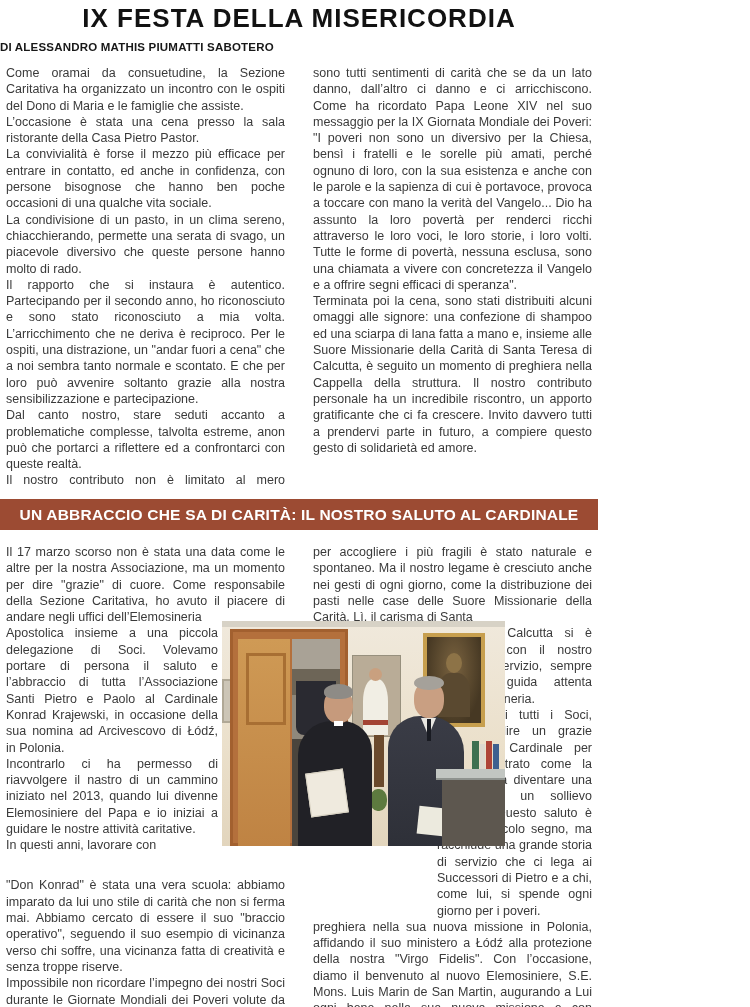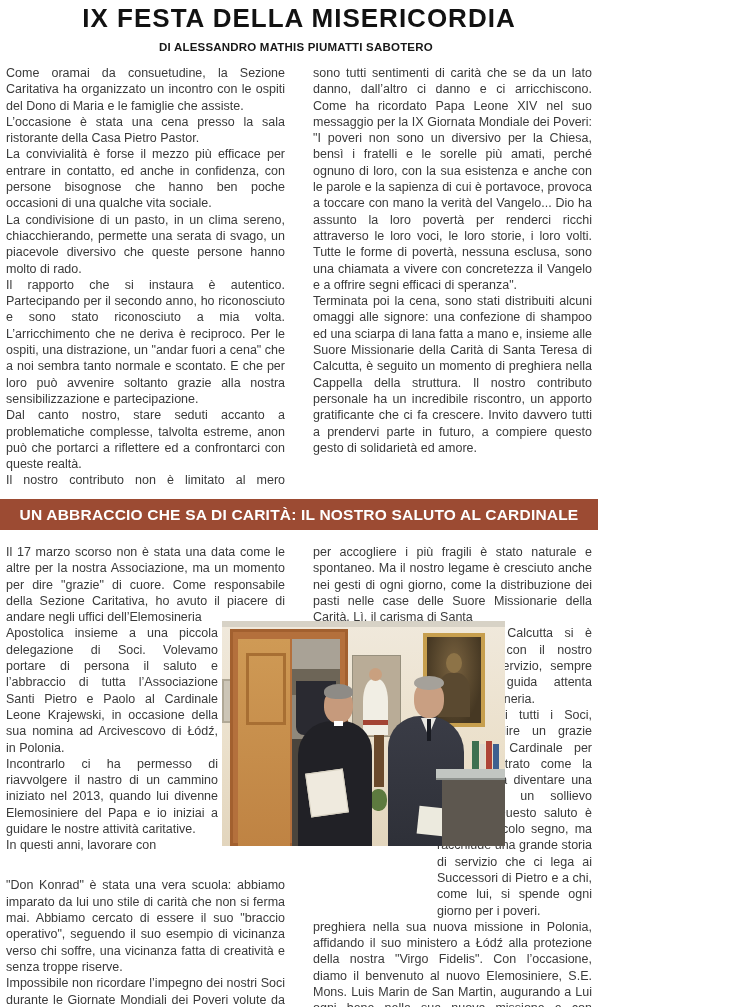--- a/index.html
+++ b/index.html
@@ -1,20 +1,20 @@
 <!DOCTYPE html>
 <html lang="it"><head>
 <meta charset="utf-8">
 <style>
   html,body{margin:0;padding:0;background:#fff;}
   .page{position:relative;width:598px;height:1007px;background:#ffffff;overflow:hidden;
         font-family:"Liberation Sans",sans-serif;color:#3a3a3a;}
   .title{margin:0;padding-top:3px;text-align:center;font-size:26px;font-weight:700;
          letter-spacing:1px;color:#121212;}
-  .byline{margin-top:7px;padding-right:6px;text-align:center;font-size:11.5px;font-weight:700;
+  .byline{margin-top:7px;padding-right:6px;text-align:left;font-size:11.5px;font-weight:700;
           color:#181818;letter-spacing:.2px;}
   .cols{display:flex;gap:28px;padding:0 6px;}
   .a1{margin-top:12px;height:426px;overflow:hidden;}
   .col{width:356px;font-size:12.5px;line-height:16.3px;text-align:justify;
        hyphens:auto;-webkit-hyphens:auto;}
   .col p{margin:0;}
   .banner{margin-top:8px;height:31px;line-height:31px;background:#9c4b33;color:#ffffff;
           text-align:center;font-size:15.5px;font-weight:700;letter-spacing:.2px;}
   .a2{position:relative;margin-top:14px;}
   .narrow-l{width:212px;min-height:252px;}
@@ -89,21 +89,21 @@
       <p>Terminata poi la cena, sono stati distribuiti alcuni omaggi alle signore: una confezione di shampoo ed una sciarpa di lana fatta a mano e, insieme alle Suore Missionarie della Carità di Santa Teresa di Calcutta, è seguito un momento di preghiera nella Cappella della struttura. Il nostro contributo personale ha un incredibile riscontro, un apporto gratificante che ci fa crescere. Invito davvero tutti a prendervi parte in futuro, a compiere questo gesto di solidarietà ed amore.</p>
     </div>
   </section>
 
   <div class="banner" style="background: rgb(156, 75, 51); color: rgb(255, 255, 255);">UN ABBRACCIO CHE SA DI CARITÀ: IL NOSTRO SALUTO AL CARDINALE KRAJEWSKI</div>
 
   <section class="cols a2">
     <div class="col">
       <p>Il 17 marzo scorso non è stata una data come le altre per la nostra Associazione, ma un momento per dire "grazie" di cuore. Come responsabile della Sezione Caritativa, ho avuto il piacere di andare negli uffici dell’Elemosineria</p>
       <div class="narrow-l">
-        <p>Apostolica insieme a una piccola delegazione di Soci. Volevamo portare di persona il saluto e l’abbraccio di tutta l’Associazione Santi Pietro e Paolo al Cardinale Leone Krajewski, in occasione della sua nomina ad Arcivescovo di Łódź, in Polonia.</p>
+        <p>Apostolica insieme a una piccola delegazione di Soci. Volevamo portare di persona il saluto e l’abbraccio di tutta l’Associazione Santi Pietro e Paolo al Cardinale Konrad Krajewski, in occasione della sua nomina ad Arcivescovo di Łódź, in Polonia.</p>
         <p>Incontrarlo ci ha permesso di riavvolgere il nastro di un cammino iniziato nel 2013, quando lui divenne Elemosiniere del Papa e io iniziai a guidare le nostre attività caritative.</p>
         <p>In questi anni, lavorare con</p>
       </div>
       <p>"Don Konrad" è stata una vera scuola: abbiamo imparato da lui uno stile di carità che non si ferma mai. Abbiamo cercato di essere il suo "braccio operativo", seguendo il suo esempio di vicinanza verso chi soffre, una vicinanza fatta di creatività e senza troppe riserve.</p>
       <p>Impossibile non ricordare l’impegno dei nostri Soci durante le Giornate Mondiali dei Poveri volute da Papa Francesco: in quelle occasioni, rispondere all’invito del Cardinale</p>
     </div>
     <div class="col">
       <p>per accogliere i più fragili è stato naturale e spontaneo. Ma il nostro legame è cresciuto anche nei gesti di ogni giorno, come la distribuzione dei pasti nelle case delle Suore Missionarie della Carità. Lì, il carisma di Santa</p>
       <div class="narrow-r">
         <p>Teresa di Calcutta si è intrecciato con il nostro spirito di servizio, sempre sotto la guida attenta dell’Elemosineria.</p>

